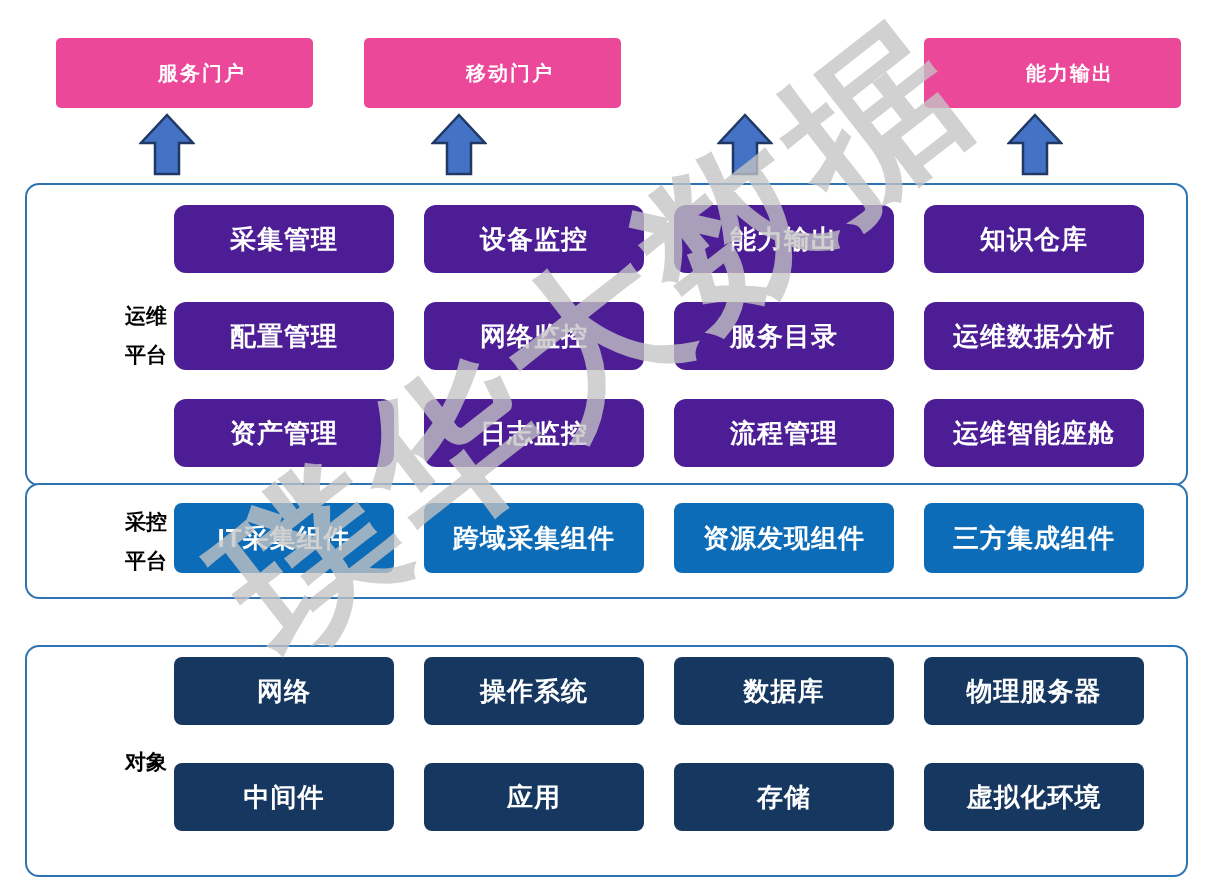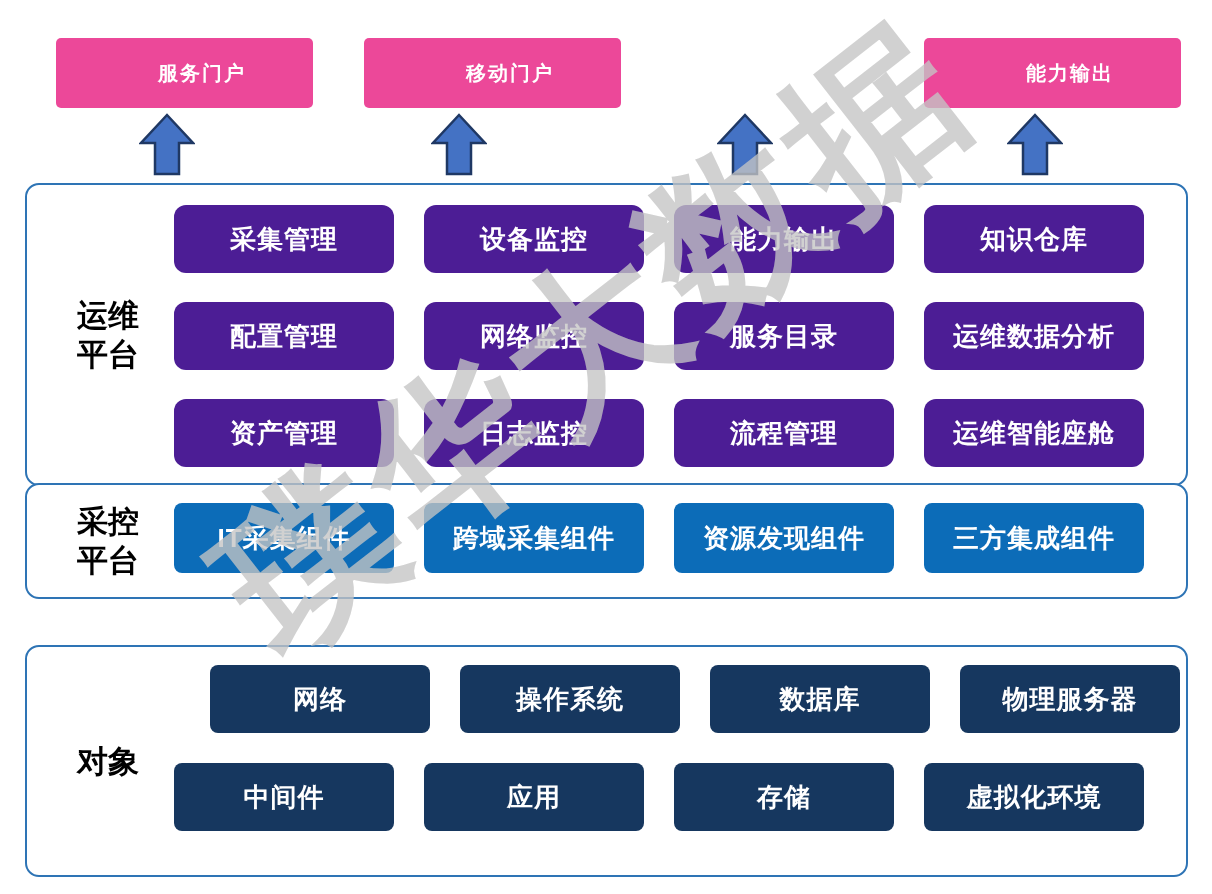--- a/index.html
+++ b/index.html
@@ -20,32 +20,32 @@
   
   .container{
     position:absolute;left:25px;width:1163px;border:2px solid #2e74b5;border-radius:14px;
     background:#ffffff;box-sizing:border-box;
   }
   .c1{top:183px;height:303px;}
   .c2{top:483px;height:116px;}
   .c3{top:645px;height:232px;}
   .sec-label{
     position:absolute;left:22px;width:118px;top:50%;transform:translateY(-50%);
-    text-align:center;color:#000000;font-size:31px;font-weight:800;line-height:39px;
+    text-align:right;color:#000000;font-size:21px;font-weight:800;line-height:39px;
   }
   
   .box{
     position:absolute;width:220px;height:68px;border-radius:10px;
     display:flex;align-items:center;justify-content:center;
     color:#ffffff;font-size:26px;font-weight:600;letter-spacing:1px;white-space:nowrap;
   }
   .col1{left:147px;} .col2{left:397px;} .col3{left:647px;} .col4{left:897px;}
   .c1 .r1{top:20px;} .c1 .r2{top:117px;} .c1 .r3{top:214px;}
   .c2 .r1{top:18px;height:70px;}
-  .c3 .r1{top:18px;margin-left:36px;} .c3 .r2{top:116px;}
+  .c3 .r1{top:10px;} .c3 .r2{top:116px;}
   .lightblue{background:#4c1d95;border-radius:12px;}
   .compblue{background:#0c6cb8;border-radius:8px;}
   .navy{background:#16375f;border-radius:8px;}
   
   .watermark{
     position:absolute;left:45px;top:245px;width:1100px;height:185px;line-height:185px;
     text-align:center;transform:rotate(-38deg);
     font-size:170px;font-weight:700;letter-spacing:8px;white-space:nowrap;
     color:rgba(196,196,196,0.78);z-index:5;pointer-events:none;
   }

